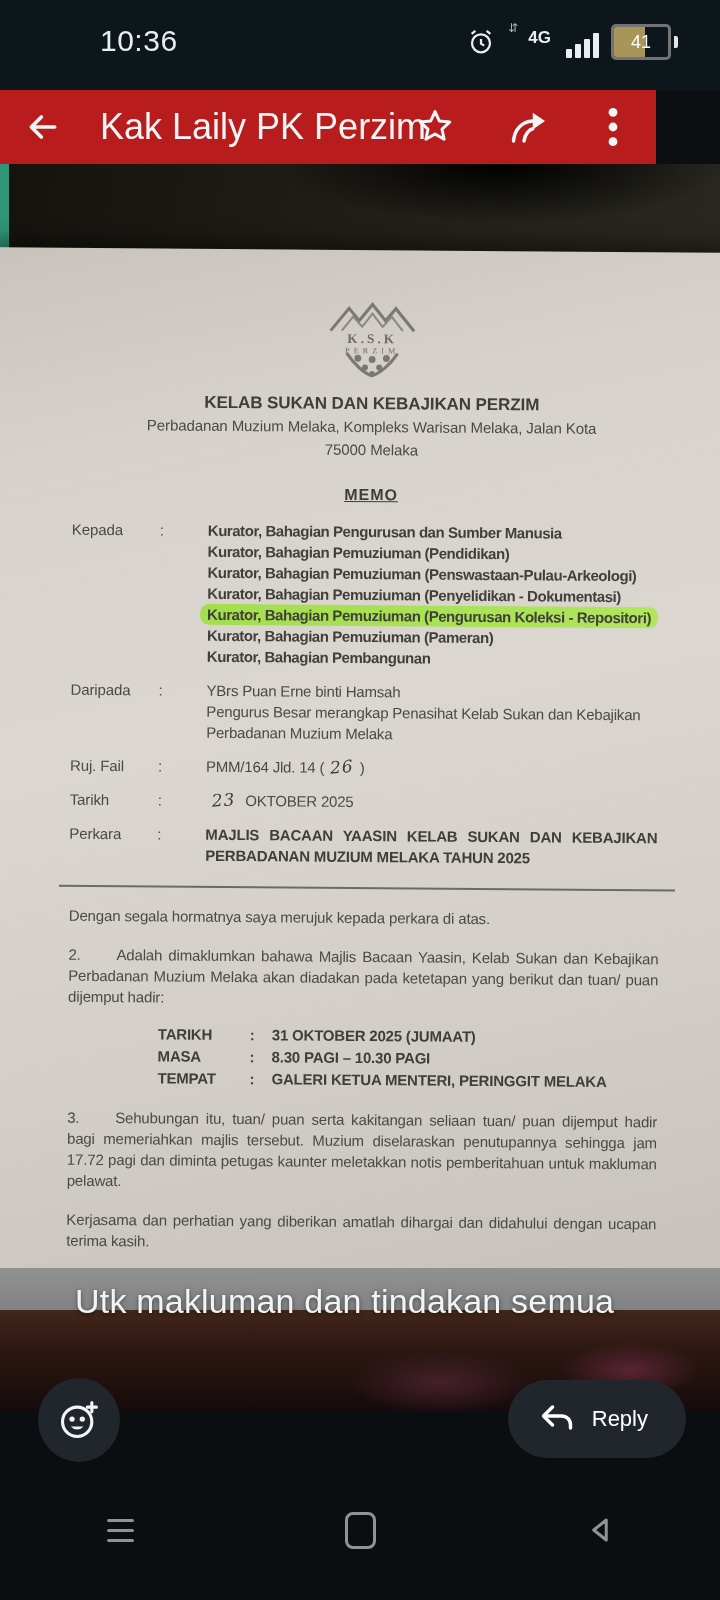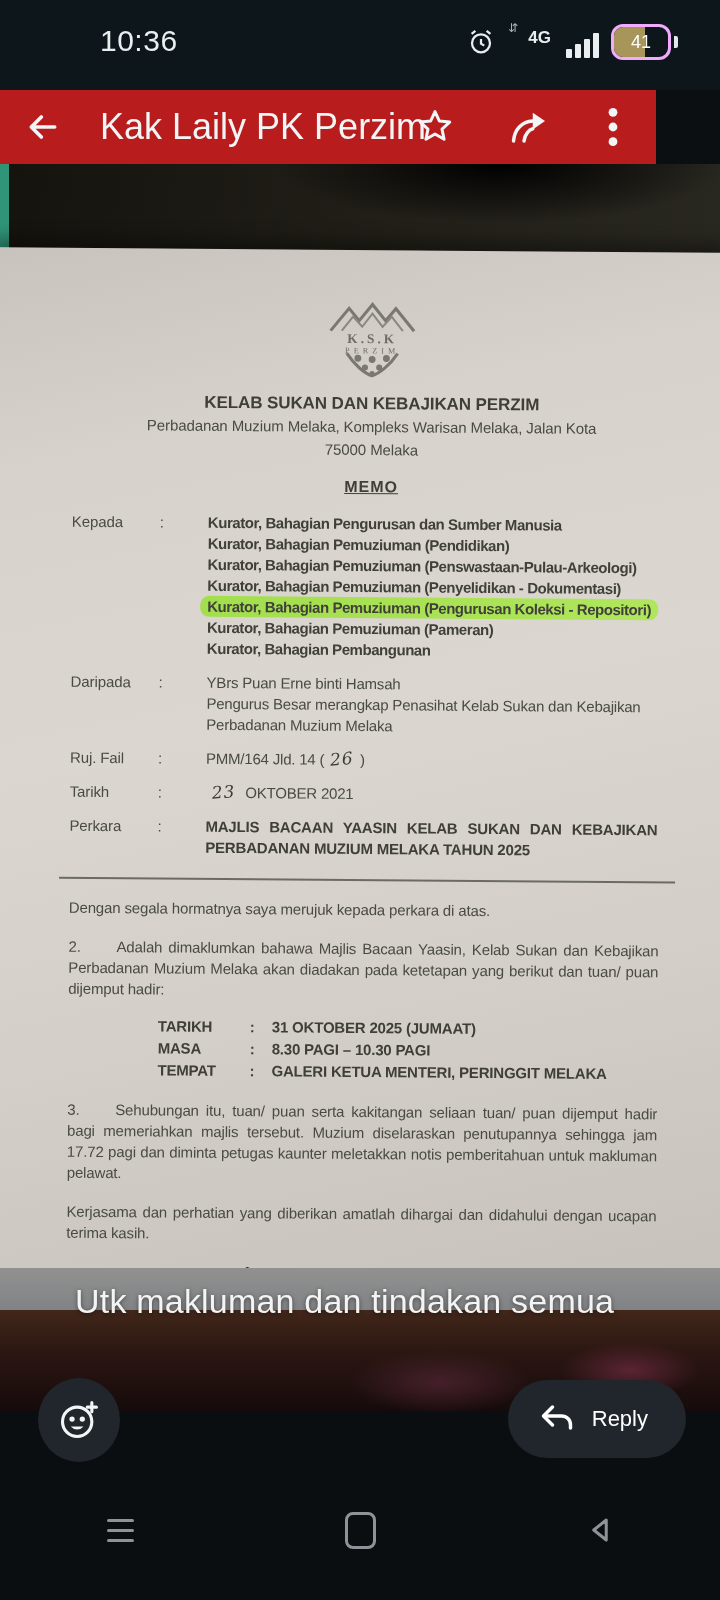--- a/index.html
+++ b/index.html
@@ -7,21 +7,21 @@
           background:#0b0f12;font-family:"Liberation Sans",sans-serif;}
 
   
   .status-bar{position:absolute;top:0;left:0;width:720px;height:90px;background:#0d161b;z-index:40;}
   .status-time{position:absolute;left:100px;top:24px;color:#e9eef0;font-size:30px;letter-spacing:.5px;}
   .status-right{position:absolute;right:42px;top:22px;display:flex;align-items:center;gap:12px;height:40px;}
   .sig-wrap{display:flex;align-items:flex-end;gap:3px;position:relative;padding-top:6px;}
   .sig-4g{color:#e9eef0;font-size:17px;font-weight:bold;position:relative;top:-10px;margin-right:12px;}
   .sig-arrows{color:#aeb6ba;font-size:12px;position:relative;top:-14px;margin-right:-2px;}
   .bar{width:6px;background:#e9eef0;border-radius:1px;}
-  .battery{position:relative;width:54px;height:30px;border:3px solid #f0abfc;border-radius:12px;
+  .battery{position:relative;width:54px;height:30px;border:3px solid #737373;border-radius:5px;
            display:flex;align-items:center;justify-content:center;overflow:hidden;}
   .battery .fill{position:absolute;left:0;top:0;bottom:0;width:58%;background:#a8955a;}
   .battery .pct{position:relative;color:#fff;font-size:18px;z-index:1;}
   .battery-nub{width:4px;height:12px;background:#e3e7e9;border-radius:0 2px 2px 0;margin-left:-9px;}
 
   
   .app-header{position:absolute;top:90px;left:0;width:656px;height:74px;background:#b91c1c;z-index:40;
               display:flex;align-items:center;gap:14px;}
   .hdr-back{width:86px;display:flex;justify-content:center;cursor:pointer;}
   .hdr-texts{flex:1;min-width:0;}
@@ -39,21 +39,21 @@
   .paper{position:absolute;top:86px;left:-8px;width:736px;height:1022px;
      transform:rotate(.45deg);transform-origin:50% 0;
      background:linear-gradient(168deg,#c8c3bc 0%,#d7d3cc 20%,#dbd7d0 45%,#d3cfc8 72%,#c7c3bc 100%);
      box-shadow:0 -8px 18px rgba(0,0,0,.4);
      color:#4a4a45;font-size:15px;line-height:21px;letter-spacing:-.1px;
      padding:50px 56px 0 82px;box-sizing:border-box;}
   .doc-center{text-align:center;}
   .org-name{font-weight:bold;color:#3f3e39;font-size:17px;margin-top:8px;}
   .org-addr{font-size:15px;margin-top:2px;}
   .doc-type{display:inline-block;font-weight:bold;font-size:16px;color:#3f3e39;
-            text-decoration:underline;letter-spacing:1px;margin-top:16px;}
+            text-decoration:underline;letter-spacing:1px;margin-top:24px;}
   .meta{margin-top:16px;}
   .meta-row{display:grid;grid-template-columns:88px 48px 1fr;margin-top:13px;}
   .meta-label{color:#4a4a45;}
   .meta-colon{color:#4a4a45;}
   .kepada-item{font-weight:bold;color:#403f3a;letter-spacing:-.45px;white-space:nowrap;line-height:21px;}
   .hl{background:linear-gradient(90deg,rgba(158,223,66,.92),rgba(173,231,86,.95));
       border-radius:9px;padding:0 7px;margin-left:-7px;display:inline-block;}
   .plain-line{white-space:nowrap;letter-spacing:-.2px;}
   .hand{font-family:"DejaVu Serif",serif;font-style:italic;font-size:17px;color:#3c3b36;
         display:inline-block;transform:rotate(-5deg);letter-spacing:1px;padding:0 6px;}
@@ -212,21 +212,21 @@
           <span class="meta-colon">:</span>
           <span class="plain-line">
             <span>PMM/164 Jld. 14 (</span><span class="hand">26</span><span>)</span>
           </span>
         </div>
 
         <div class="meta-row">
           <span class="meta-label">Tarikh</span>
           <span class="meta-colon">:</span>
           <span class="plain-line">
-            <span class="hand">23</span> <span>OKTOBER 2021</span>
+            <span class="hand">23</span> <span>OKTOBER 2025</span>
           </span>
         </div>
 
         <div class="meta-row">
           <span class="meta-label">Perkara</span>
           <span class="meta-colon">:</span>
           <span class="perkara-val">MAJLIS BACAAN YAASIN KELAB SUKAN DAN KEBAJIKAN PERBADANAN MUZIUM MELAKA TAHUN 2025</span>
         </div>
       </div>
 

